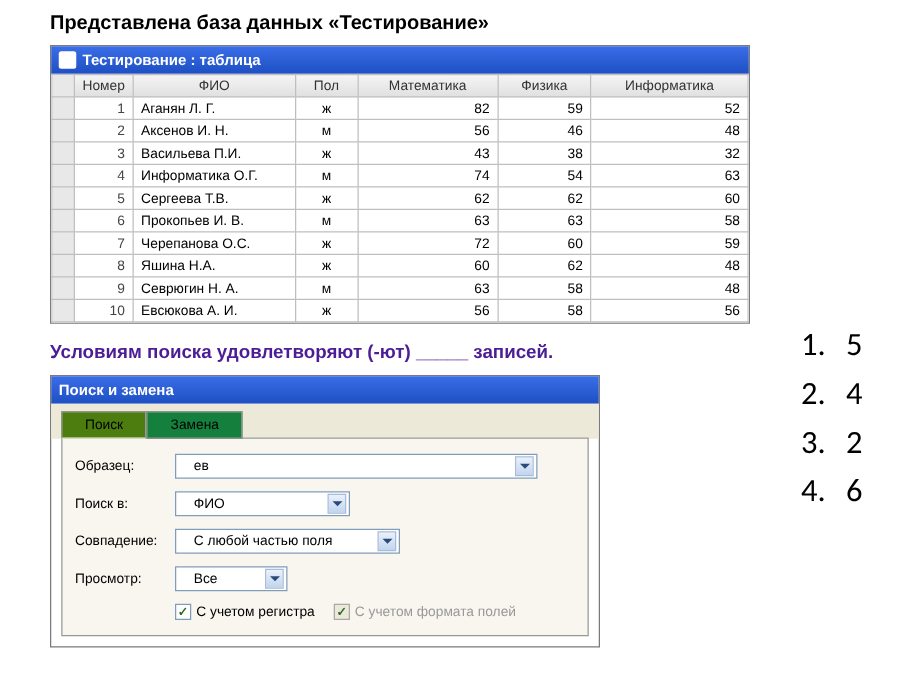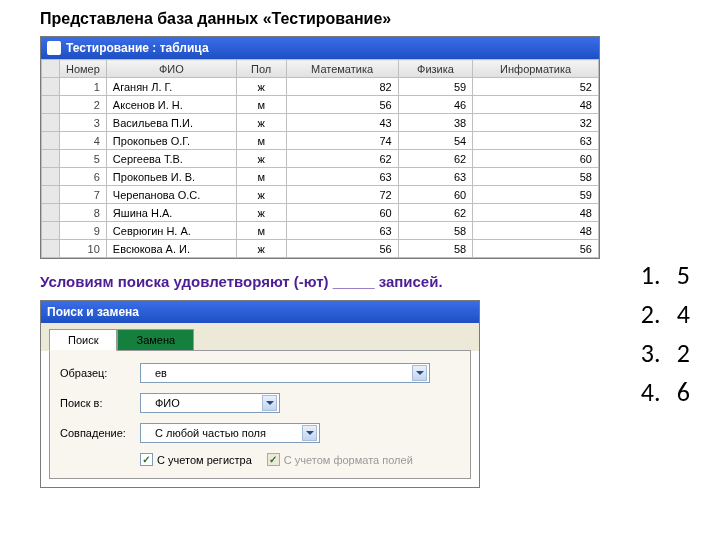--- a/index.html
+++ b/index.html
@@ -90,21 +90,21 @@
     }
     .tabs {
       background: #ece9d8;
       padding: 6px 8px 0 8px;
       display: flex;
       border-bottom: none;
     }
     .tab {
       padding: 4px 18px;
       border: 1px solid #999;
-      background: #ffffff;
+      background: #4d7c0f;
       font-size: 11px;
       margin-right: 0;
     }
     .tab.inactive {
       background: #15803d;
       border-bottom: 1px solid #999;
     }
     .tab.active {
       border-bottom: 1px solid #f8f6ef;
       position: relative;
@@ -231,21 +231,21 @@
             <td class="rownum">3</td>
             <td class="fio">Васильева П.И.</td>
             <td class="center">ж</td>
             <td class="right">43</td>
             <td class="right">38</td>
             <td class="right">32</td>
           </tr>
           <tr>
             <td class="rowmarker"></td>
             <td class="rownum">4</td>
-            <td class="fio">Прокопьев О.Г.</td>
+            <td class="fio">Информатика О.Г.</td>
             <td class="center">м</td>
             <td class="right">74</td>
             <td class="right">54</td>
             <td class="right">63</td>
           </tr>
           <tr>
             <td class="rowmarker"></td>
             <td class="rownum">5</td>
             <td class="fio">Сергеева Т.В.</td>
             <td class="center">ж</td>
@@ -325,20 +325,27 @@
       <label>Поиск в:</label>
       <div class="combo" style="width:140px">
         <span>ФИО</span>
         <span class="arrow"></span>
       </div>
     </div>
     <div class="row">
       <label>Совпадение:</label>
       <div class="combo" style="width:180px">
         <span>С любой частью поля</span>
+        <span class="arrow"></span>
+      </div>
+    </div>
+    <div class="row">
+      <label>Просмотр:</label>
+      <div class="combo" style="width:90px">
+        <span>Все</span>
         <span class="arrow"></span>
       </div>
     </div>
     <div class="checkbox-row">
       <span class="cb-label">
         <span class="checkbox checked"></span>
         <span>С учетом регистра</span>
       </span>
       <span class="cb-label disabled">
         <span class="checkbox checked disabled"></span>

